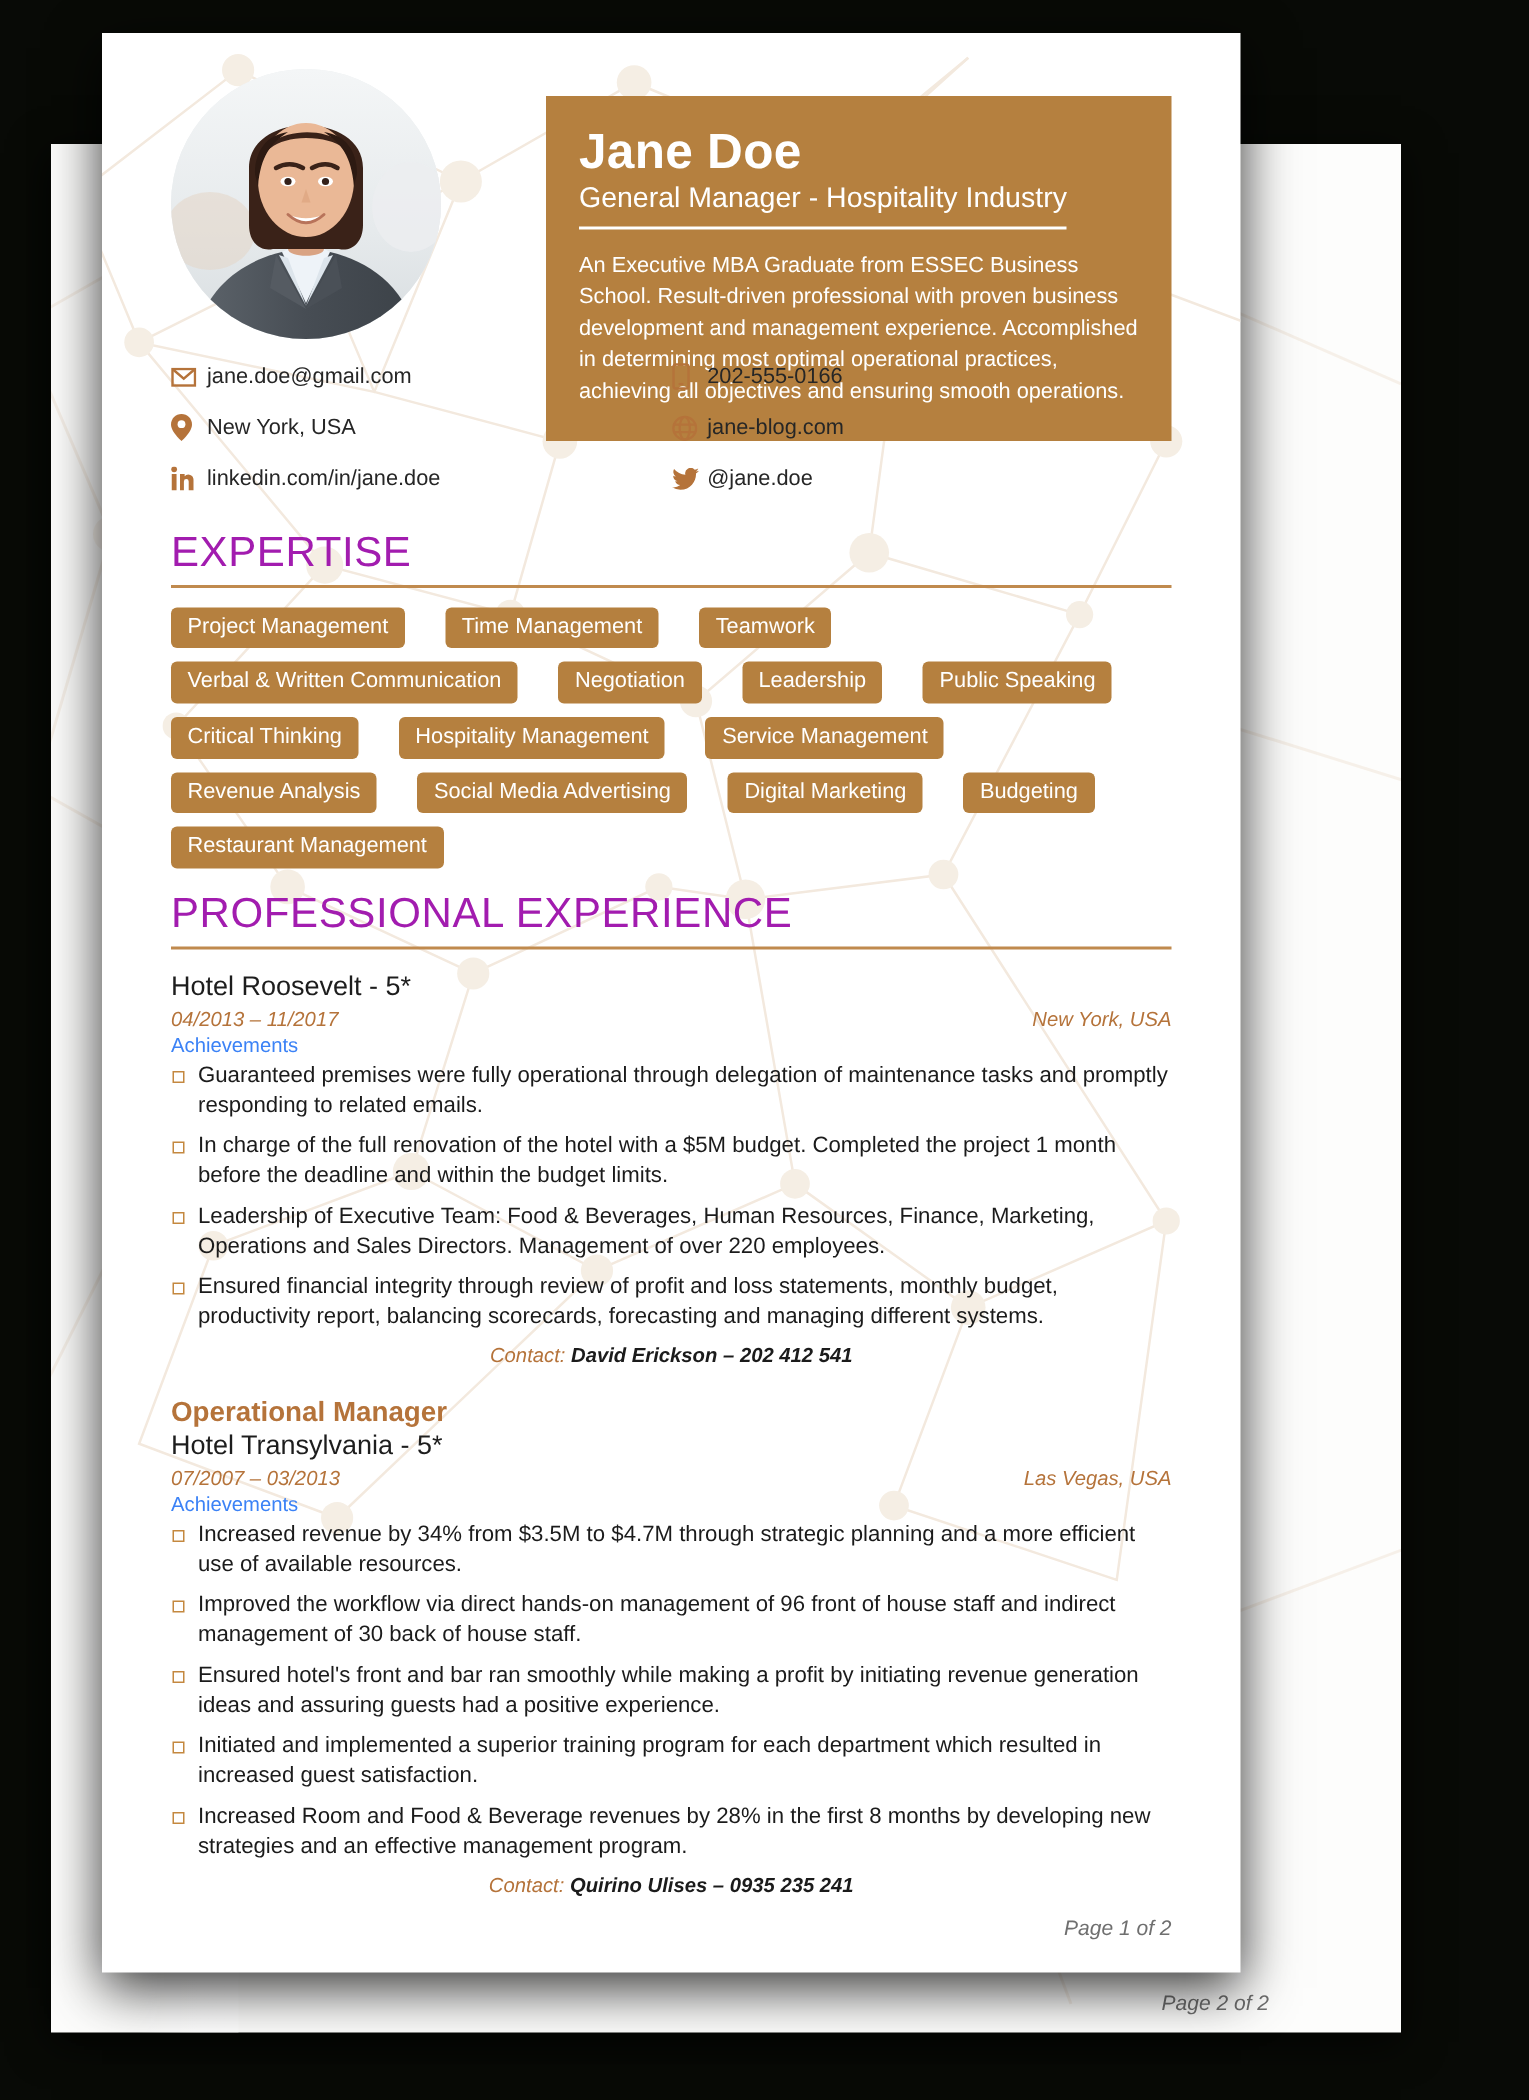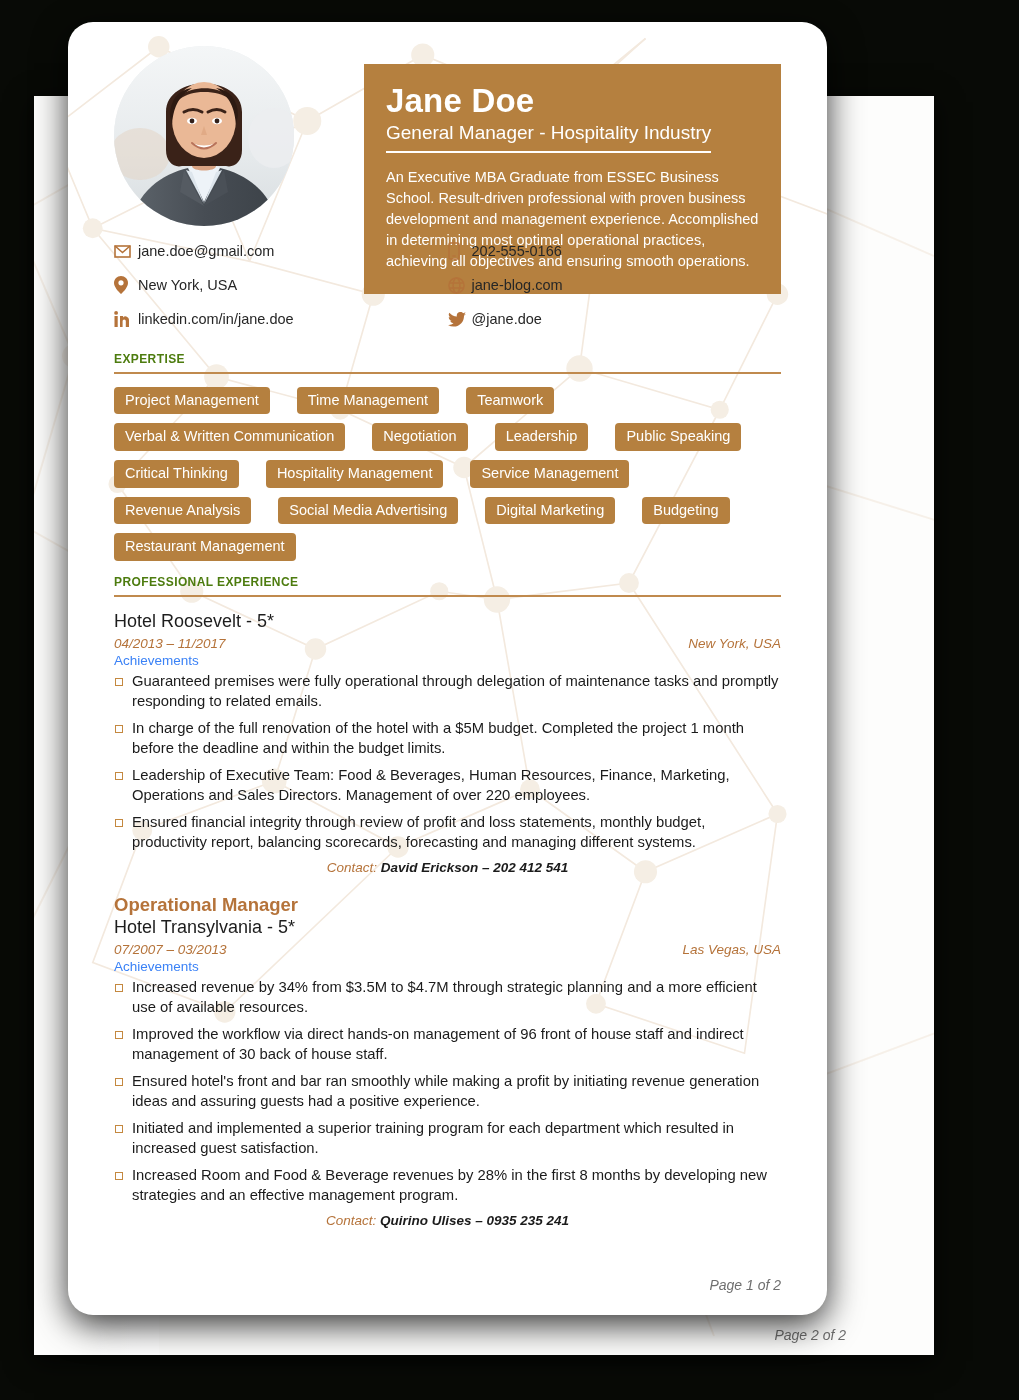--- a/index.html
+++ b/index.html
@@ -86,21 +86,20 @@
   
   .page-front {
     position: absolute;
     left: 68px;
     top: 22px;
     width: 759px;
     height: 1293px;
     background: #ffffff;
     box-shadow: 0 10px 34px rgba(0,0,0,0.8);
     overflow: hidden;
-    border-radius: 25px;
   }
 
   
   .net {
     position: absolute;
     inset: 0;
     pointer-events: none;
   }
 
   .content {
@@ -177,23 +176,23 @@
   }
   .crow .ic svg { display: block; }
   .crow .tx { font-size: 14.5px; color: #262626; }
 
   
   .sec {
     position: relative;
     margin-top: 14px;
   }
   .sec-h {
-    color: #4d7c0f;
-    font-size: 12px;
-    font-weight: bold;
+    color: #a21caf;
+    font-size: 28px;
+    font-weight: normal;
     letter-spacing: .4px;
     padding-bottom: 6px;
   }
   .sec-rule {
     height: 1.6px;
     background: #c08a4e;
     margin-bottom: 13px;
   }
 
   

